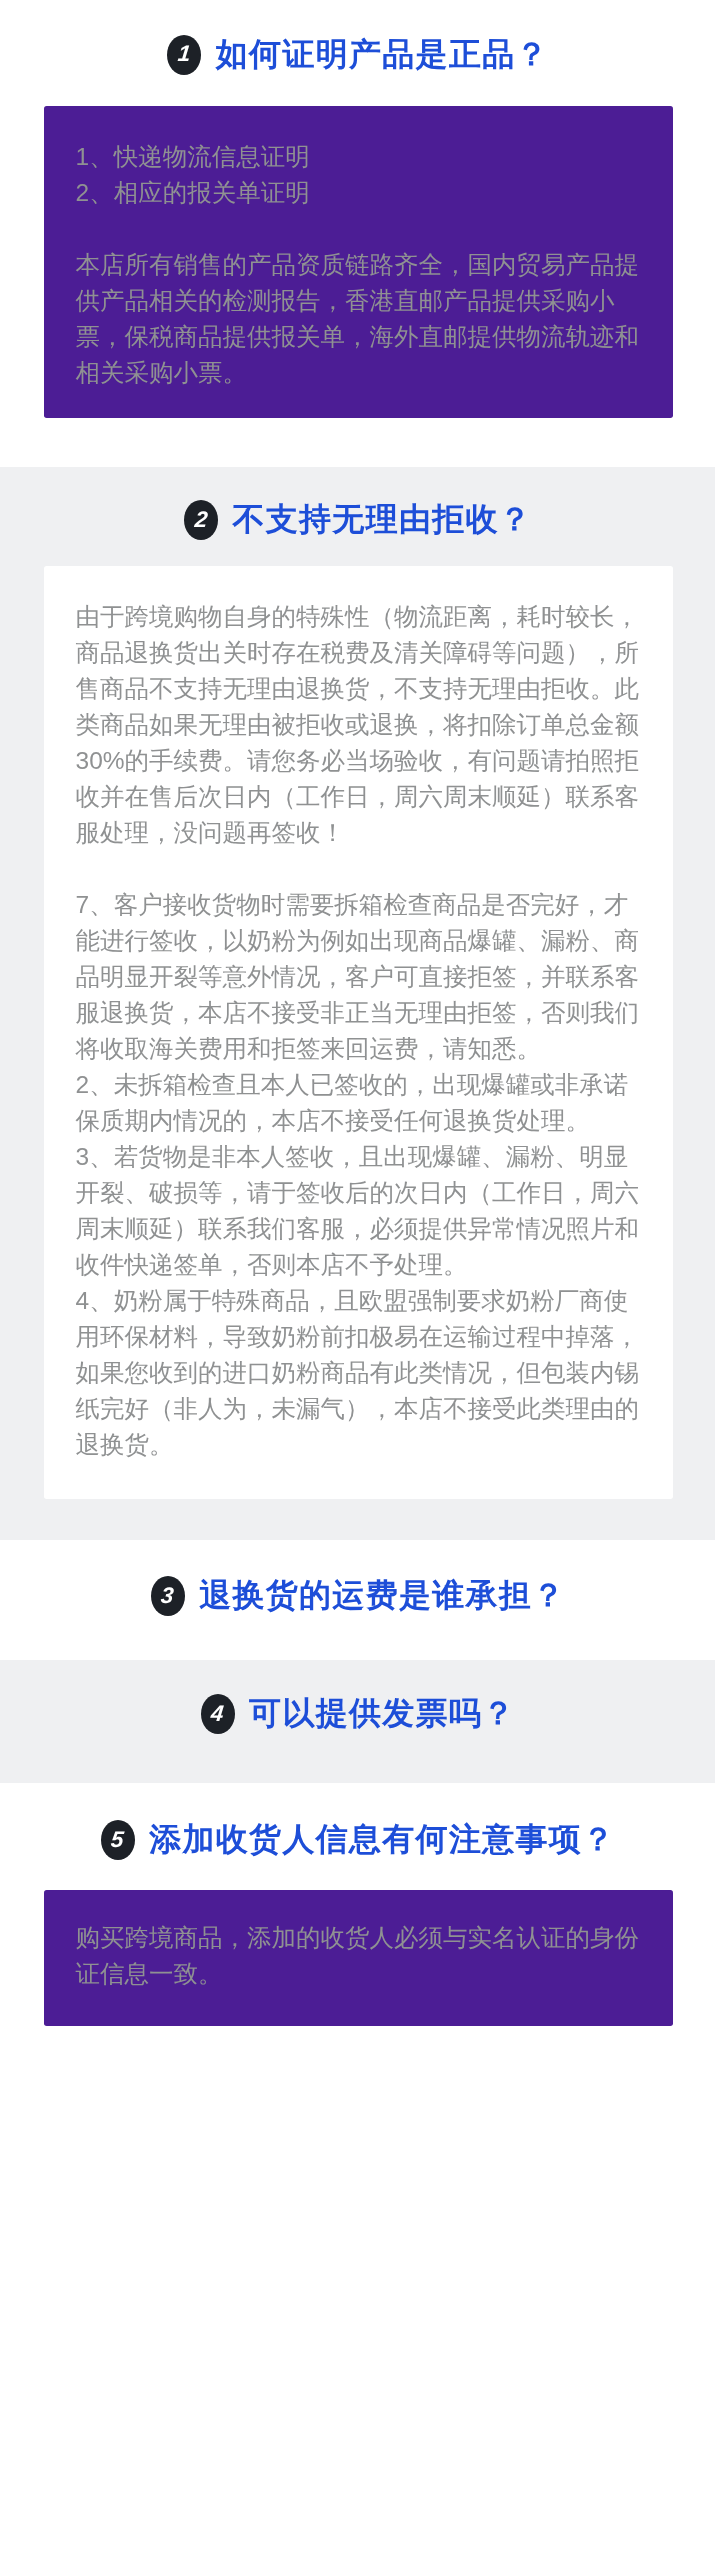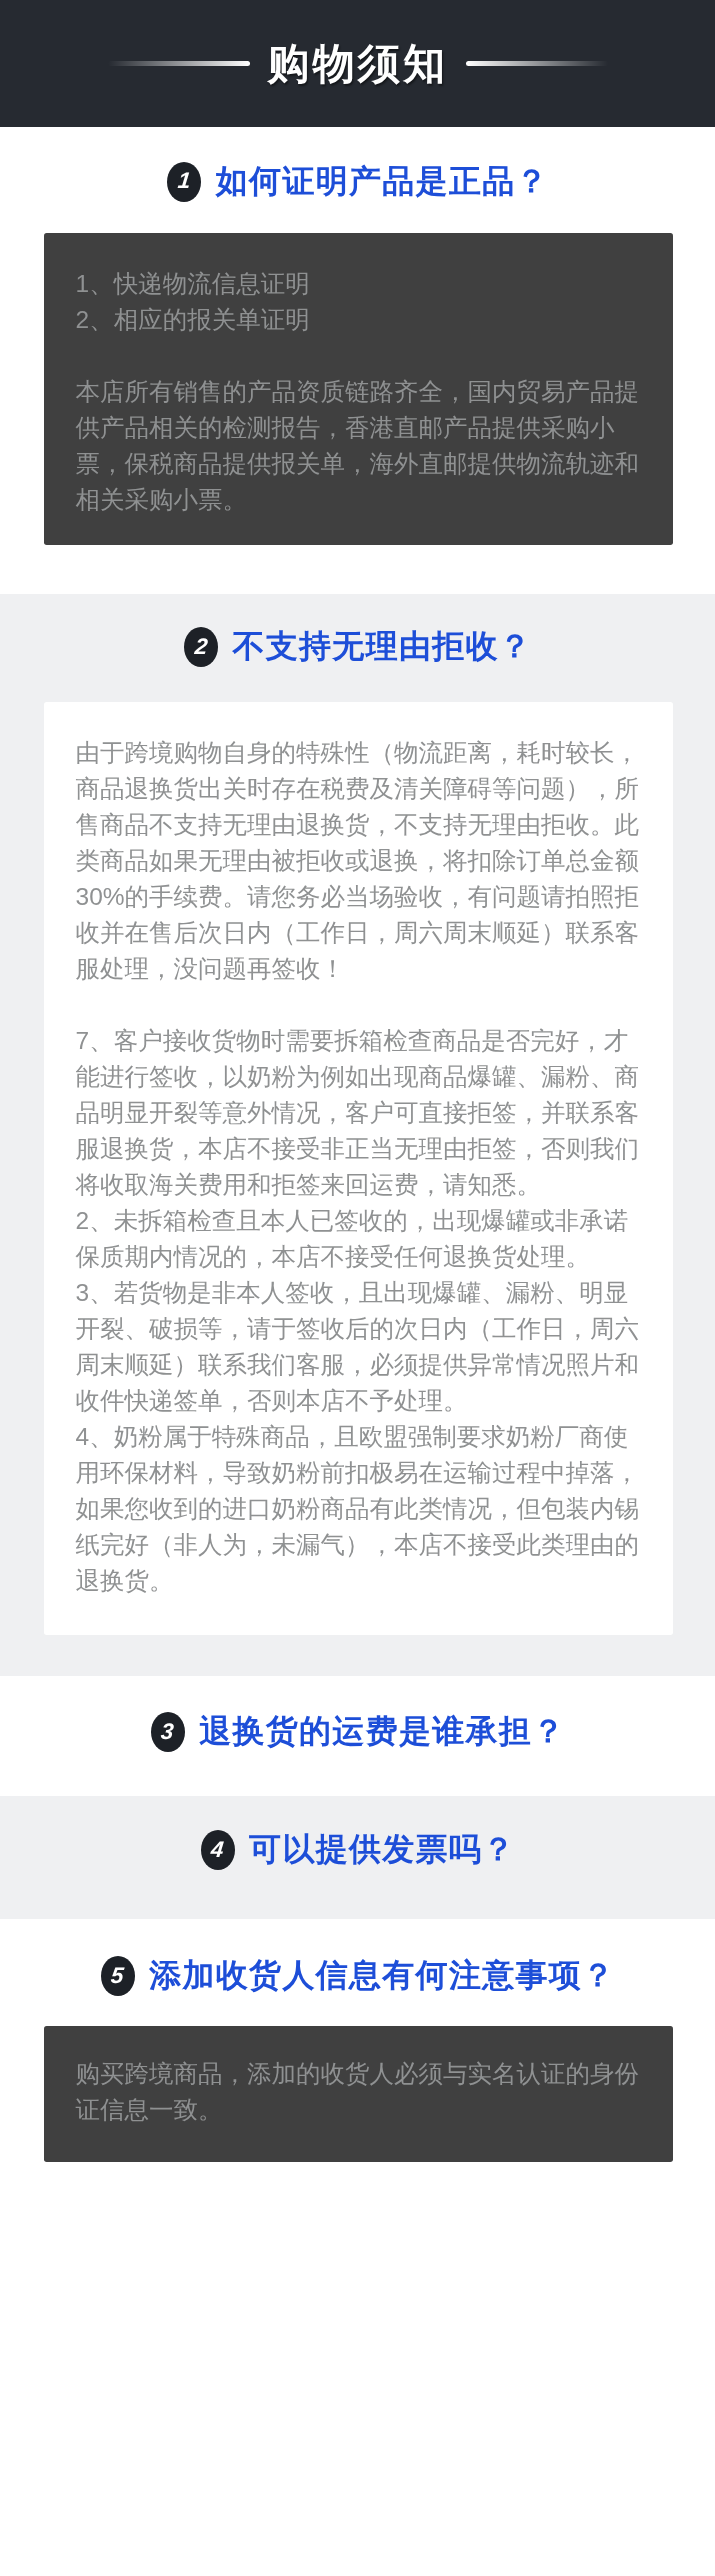--- a/index.html
+++ b/index.html
@@ -78,48 +78,43 @@
   .box p {
     margin: 0;
     font-size: 24.5px;
     line-height: 36px;
     color: #8f9192;
     letter-spacing: 0;
     text-align: left;
     word-break: break-all;
   }
   .box p.gap-above { margin-top: 36px; }
-  .box.gray { background: #404040; }
+  .box.gray { background: #4c1d95; }
   .box.white { background: #ffffff; }
 
   
   .band { background: #eff0f2; }
 
   
   .s1-heading { margin-top: 34px; }
   .s1-box { margin-top: 31px; padding-bottom: 26.5px; }
   .band-2 { margin-top: 49px; padding-top: 33px; padding-bottom: 41px; }
-  .band-2 .box { margin-top: 34px; padding-bottom: 36px; }
+  .band-2 .box { margin-top: 25px; padding-bottom: 36px; }
   .s3-heading { margin-top: 36px; }
   .s3-box { margin-top: 32px; padding-top: 32px; padding-bottom: 32px; }
   .band-4 { margin-top: 43px; padding-top: 34px; padding-bottom: 48px; }
   .band-4 .box { margin-top: 32px; }
   .s5-heading { margin-top: 37px; }
   .s5-box { margin-top: 29px; padding-top: 30.5px; padding-bottom: 34px; }
 </style>
 </head>
 <body>
 
 <div class="page">
 
-  <div class="header">
-    <div class="header-line left"></div>
-    <div class="header-title">购物须知</div>
-    <div class="header-line right"></div>
-  </div>
 
   <div>
     <div class="sec-heading s1-heading">
       <div class="badge">
           <span>1</span>
         </div>
       <div class="question">如何证明产品是正品？</div>
     </div>
     <div class="box gray s1-box">
       <p>1、快递物流信息证明</p>

